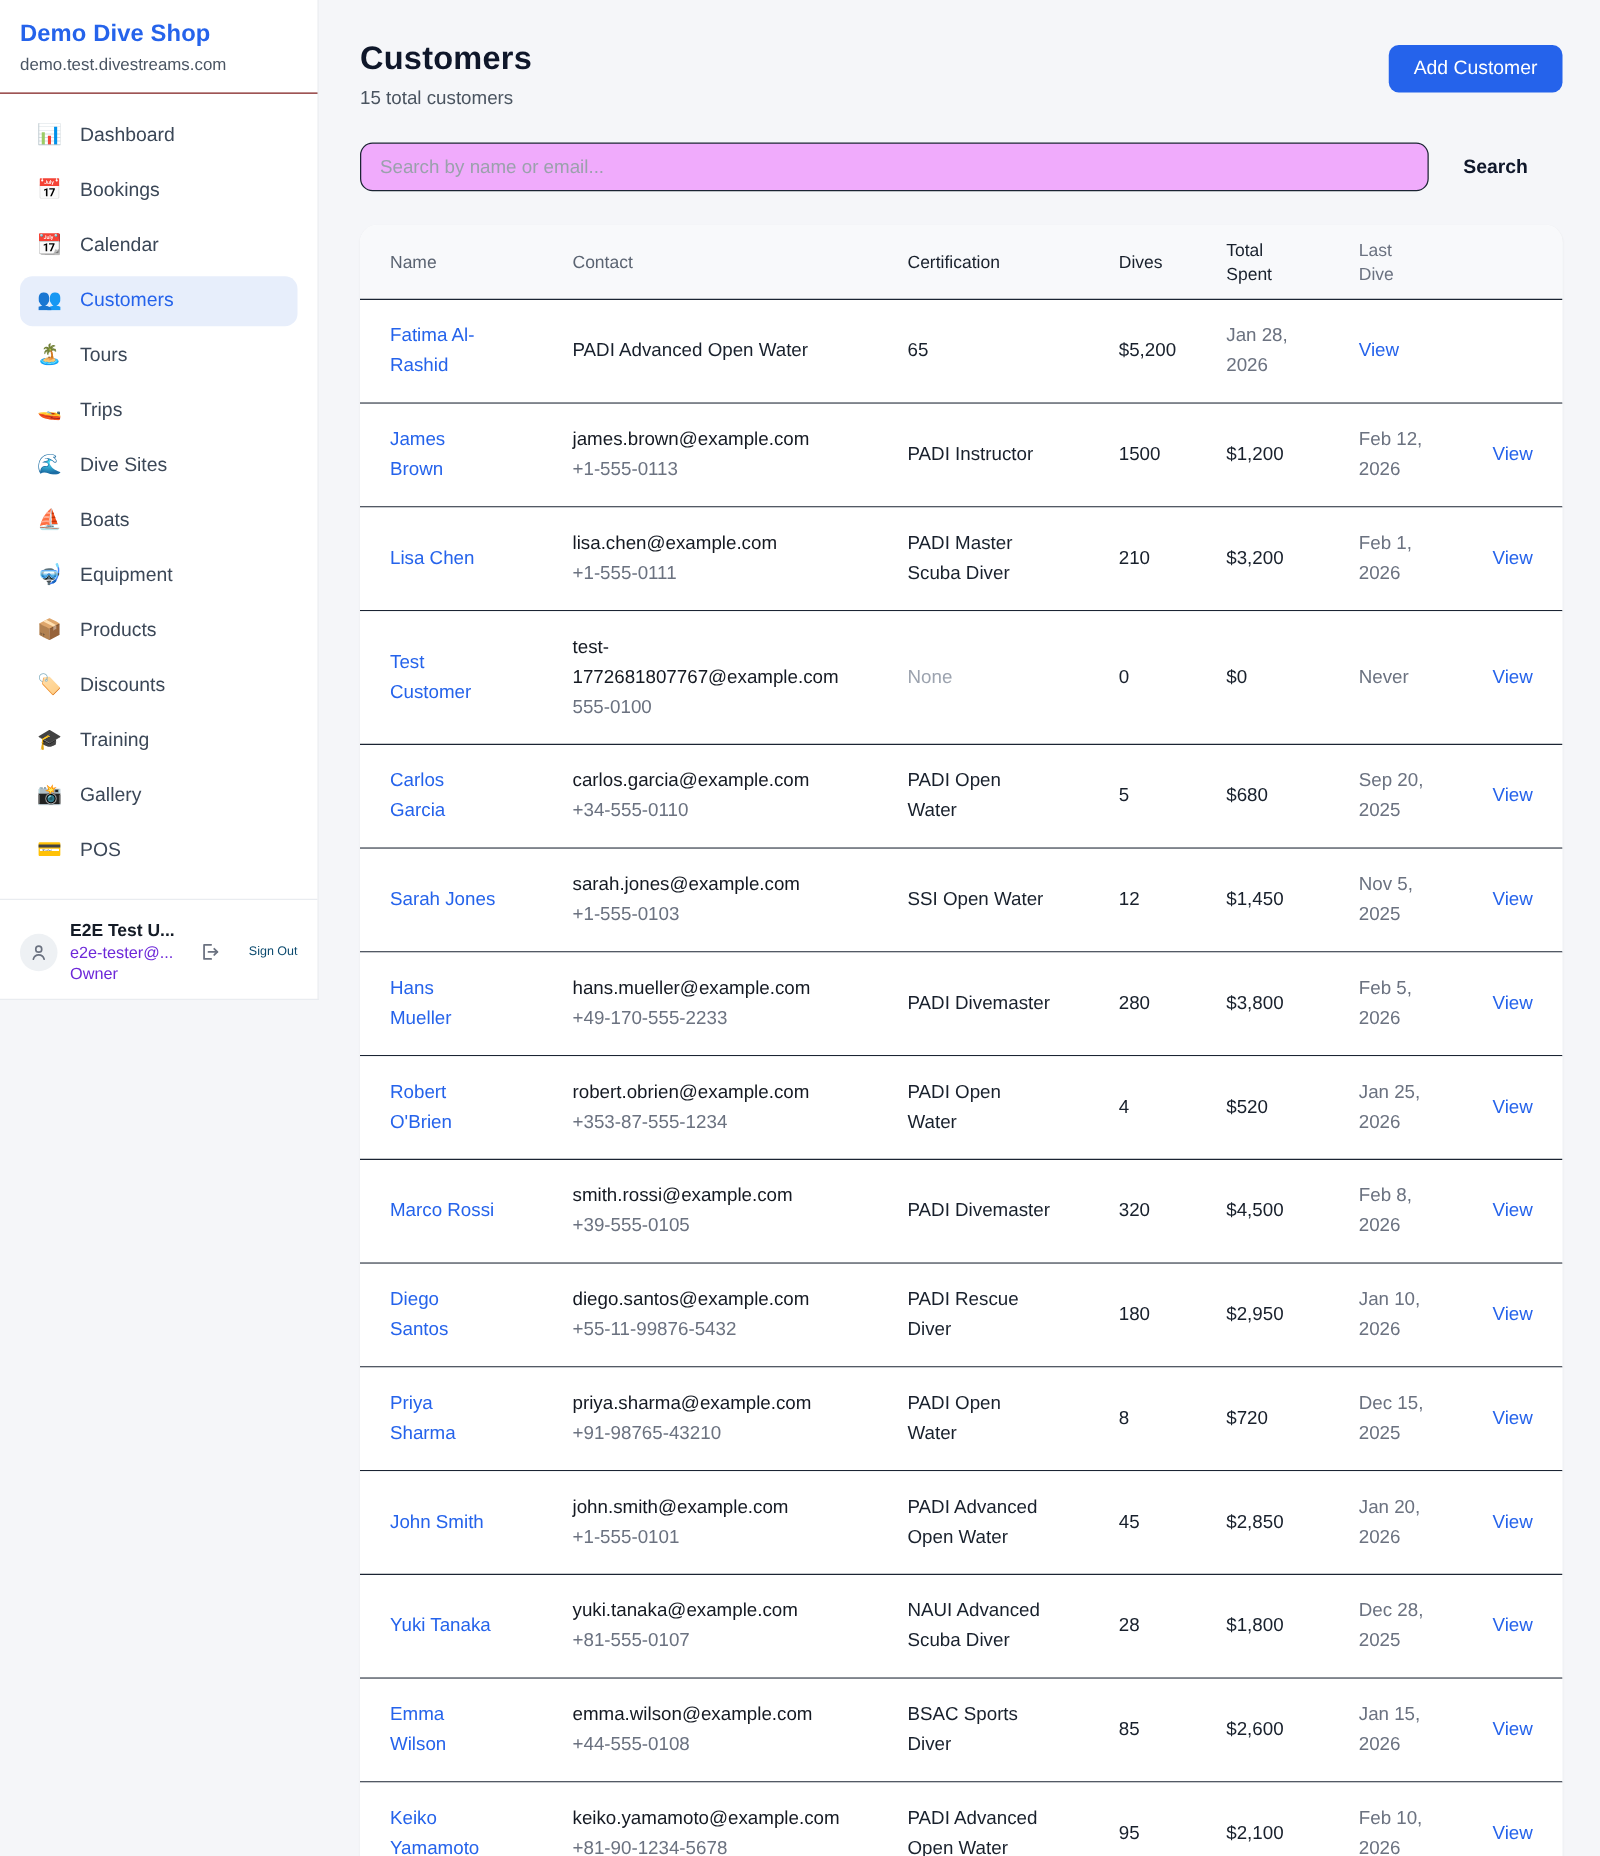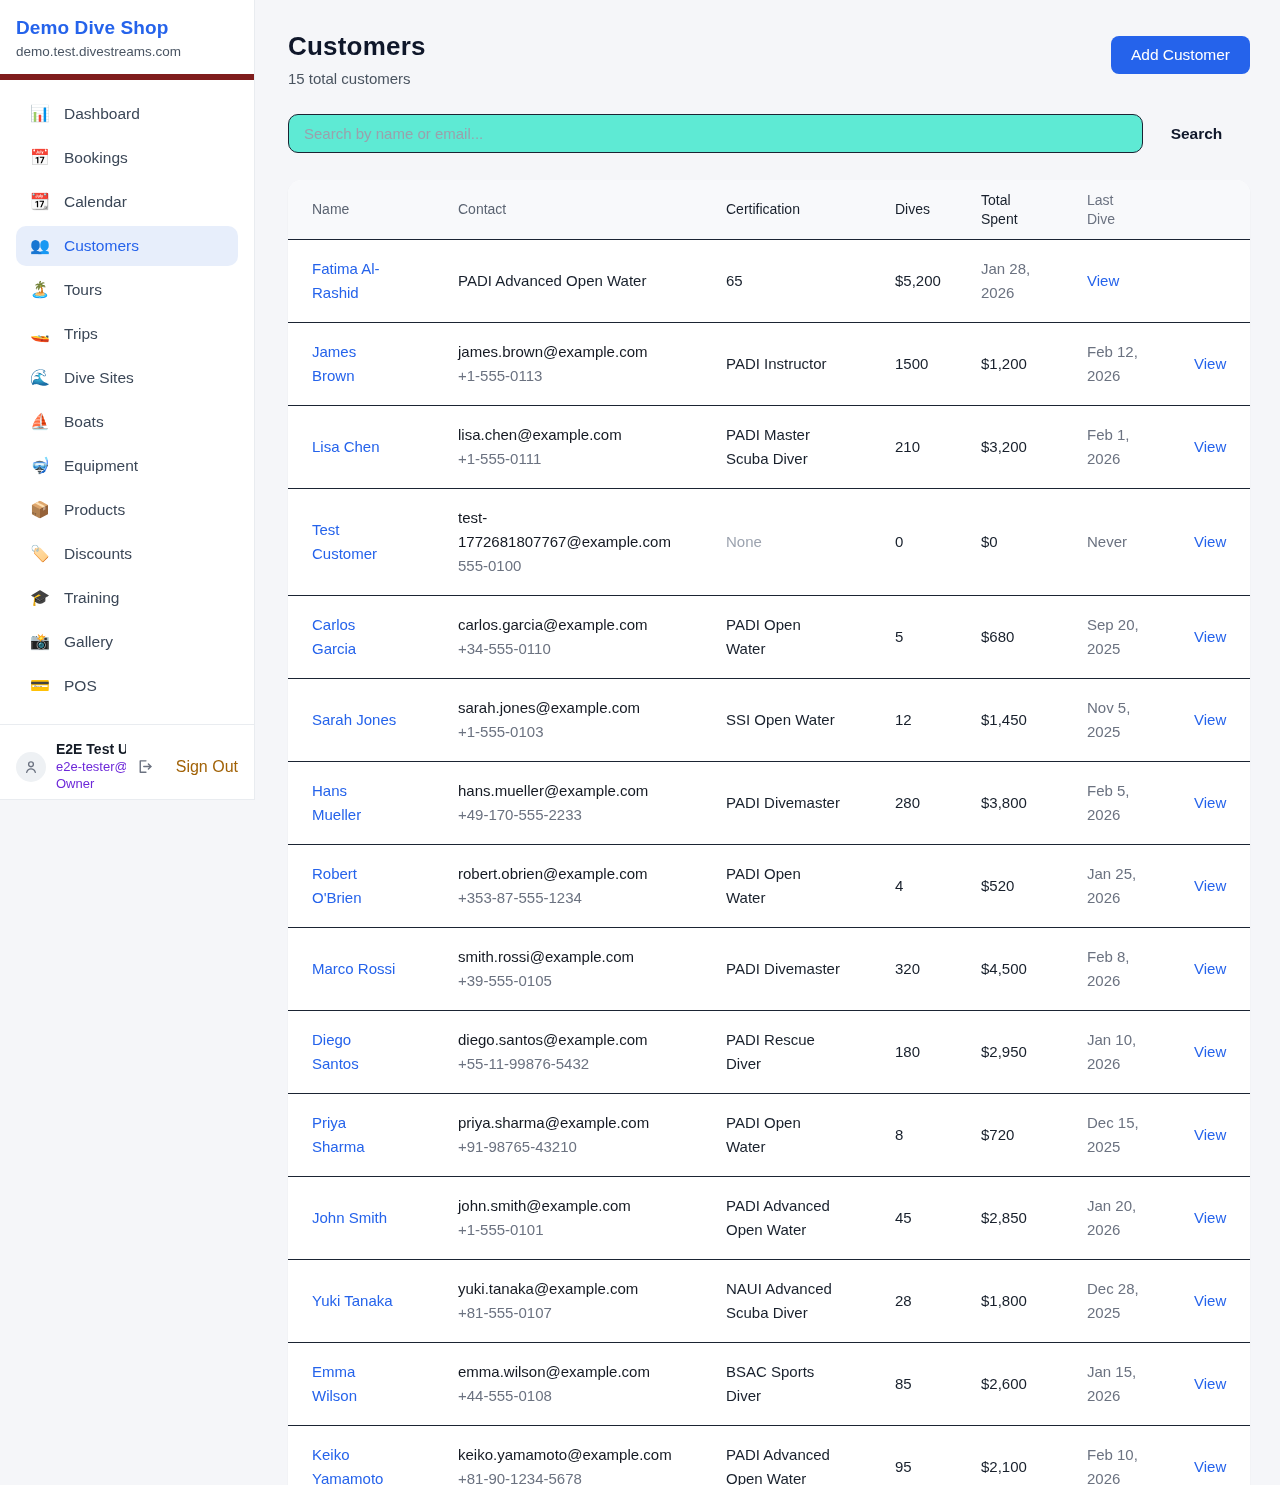--- a/index.html
+++ b/index.html
@@ -15,21 +15,21 @@
 
   
   .sidebar {
     position:absolute; left:0; top:0;
     width:255px; height:800px;
     background:#ffffff;
     border-right:1px solid #e9ecf0;
     border-bottom:1px solid #e9ecf0;
     display:flex; flex-direction:column;
   }
-  .sb-header { padding:17px 16px 15px; border-bottom:6px solid #7f1d1d; }
+  .sb-header { padding:17px 16px 15px; border-bottom:1px solid #7f1d1d; }
   .sb-title { color:#2563eb; font-size:19px; font-weight:700; letter-spacing:.1px; }
   .sb-sub { color:#4a5563; font-size:13.5px; margin-top:5px; }
   .sb-nav { padding:14px 16px; flex:1; }
   .nav-item {
     display:flex; align-items:center; gap:14px;
     height:40px; padding:0 14px; margin-bottom:4px;
     border-radius:10px; cursor:pointer;
   }
   .nav-item .nico { font-size:16px; width:20px; text-align:center; line-height:1; }
   .nav-item .nlabel { font-size:15.5px; color:#3b4757; }
@@ -43,38 +43,38 @@
   .avatar {
     width:30px; height:30px; border-radius:50%;
     background:#eef1f4; flex:none;
     display:flex; align-items:center; justify-content:center;
   }
   .u-meta { flex:1; min-width:0; line-height:17px; }
   .u-name { font-size:14px; font-weight:700; color:#141b26; white-space:nowrap; overflow:hidden; }
   .u-email, .u-role { font-size:13px; color:#6d28d9; white-space:nowrap; overflow:hidden; }
   .signout {
     display:flex; align-items:center; gap:23px;
-    color:#a16207; font-size:16px; flex:none; cursor:pointer;
+    color:#0c4a6e; font-size:10px; flex:none; cursor:pointer;
   }
 
   
   .main { position:absolute; left:255px; top:0; width:1025px; padding:31px 30px 0 33px; }
   .page-head { display:flex; justify-content:space-between; align-items:flex-start; }
   .page-title { font-size:26px; font-weight:700; color:#0f172a; letter-spacing:.2px; }
   .page-sub { font-size:15px; color:#4a5460; margin-top:8px; }
   .btn-primary {
     background:#2563eb; color:#fff; border:none; border-radius:8px;
     font-family:inherit; font-size:15.5px; font-weight:500;
     padding:0 20px; height:38px; margin-top:5px; cursor:pointer;
   }
   .search-row { display:flex; align-items:center; margin-top:27px; }
   .search-input {
     flex:1; height:39px;
     border:1.5px solid #1b2433; border-radius:10px;
-    background:#5eead4; padding:0 15px;
+    background:#f0abfc; padding:0 15px;
     font-family:inherit; font-size:15px; color:#18202c;
   }
   .search-input::placeholder { color:#9aa1ac; }
   .search-btn {
     background:transparent; border:none; cursor:pointer;
     font-family:inherit; font-size:15.5px; color:#0f172a;
     padding:0 0 0 0; width:107px; text-align:center;font-weight:bold;
   }
 
   

